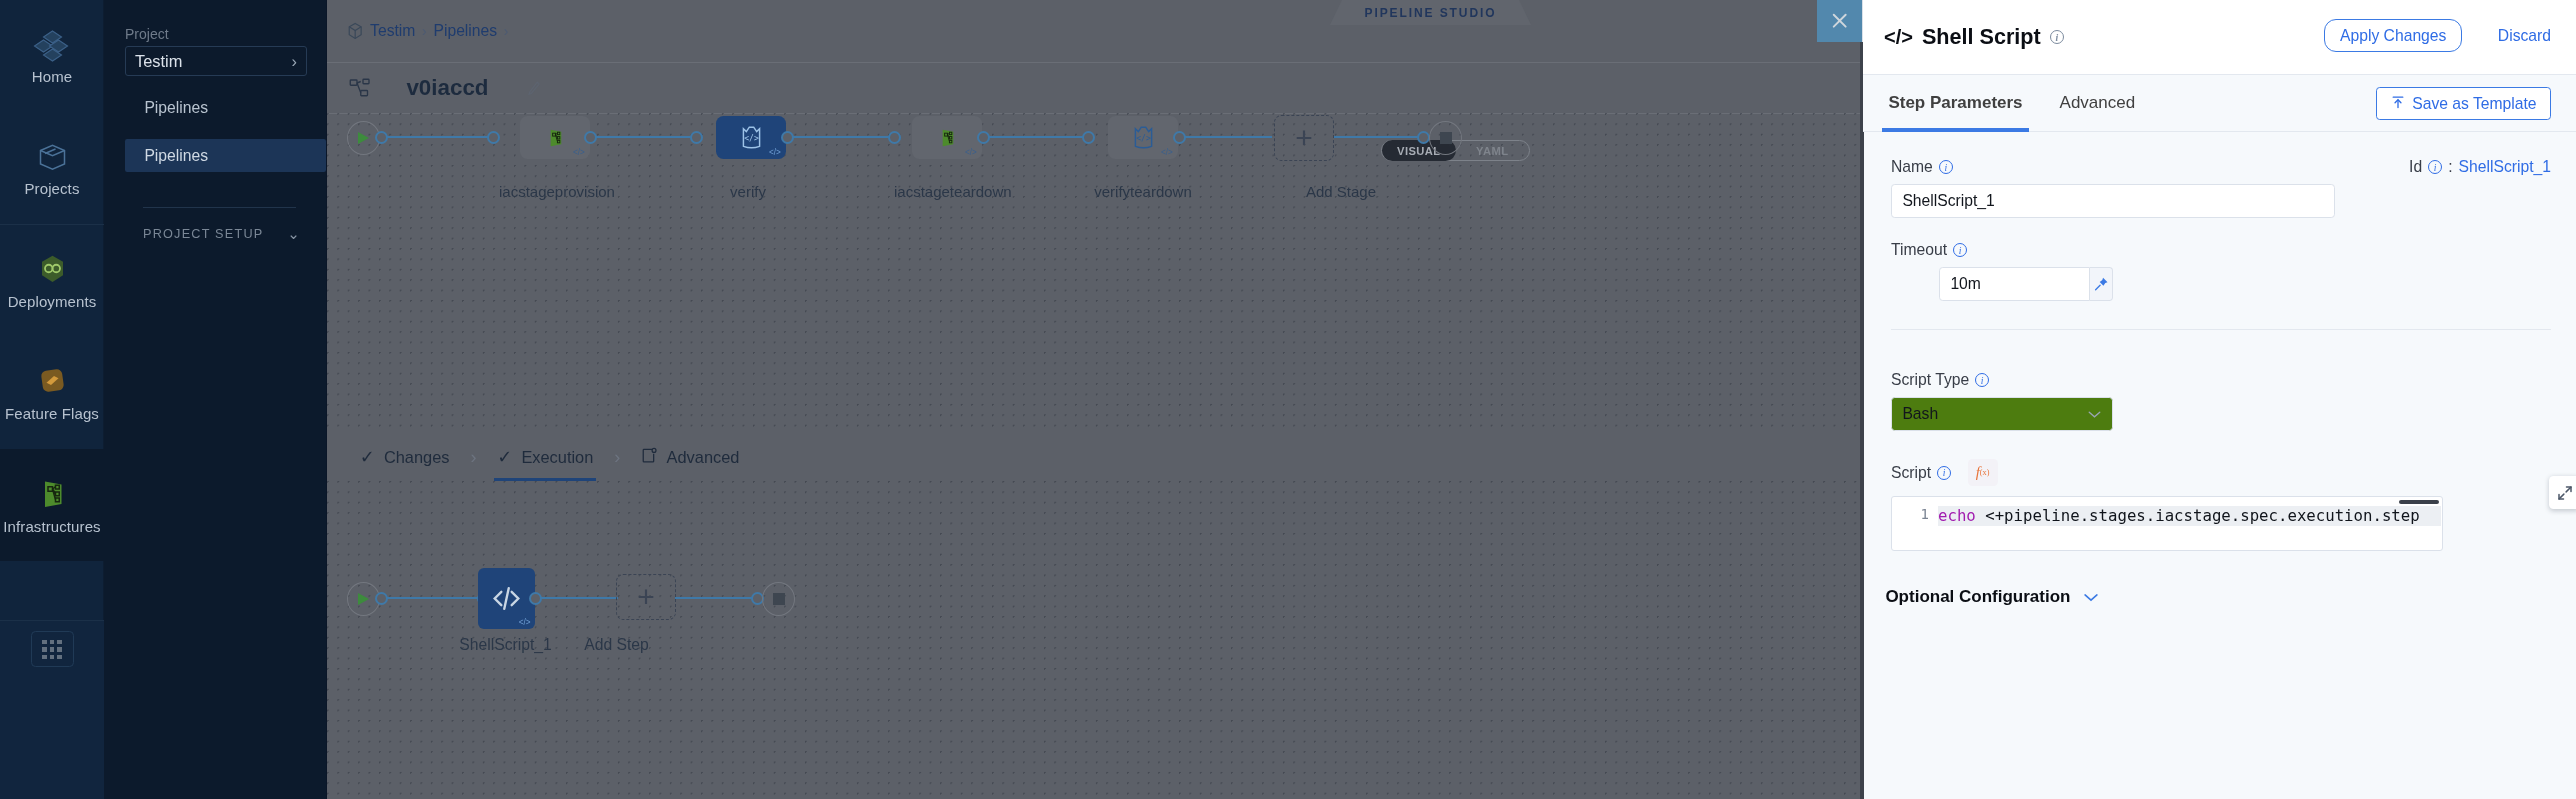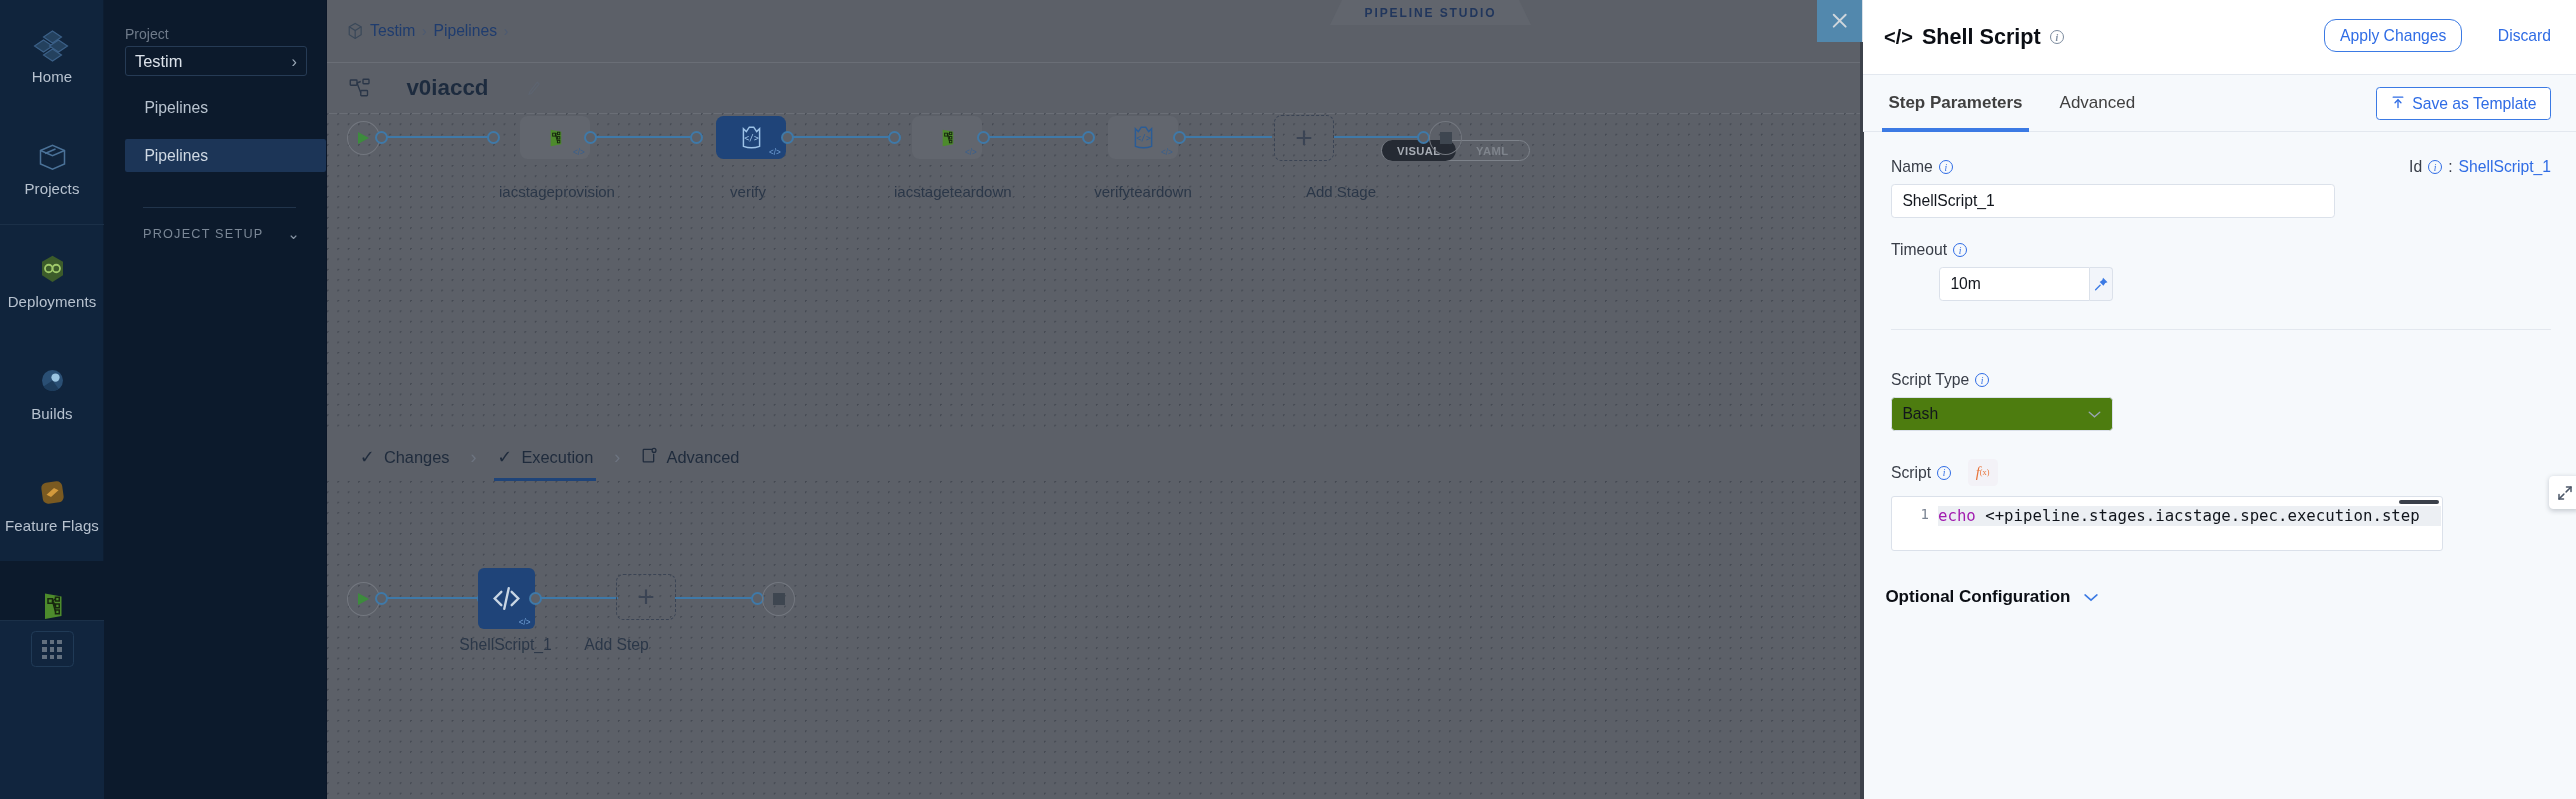--- a/index.html
+++ b/index.html
@@ -390,30 +390,20 @@
             <path d="M26 5 L40 13 L40 31 L26 40 L12 31 L12 13 Z" fill="#3c5c2a"></path>
         <g fill="none" stroke="#9fc96a" stroke-width="2.4">
           <circle cx="21" cy="22" r="5"></circle>
               <circle cx="31" cy="22" r="5"></circle>
             </g>
           </svg>
       </span>
       <span class="rail-label">Deployments</span>
     </div>
 
-    <div class="rail-item">
-      <span class="rail-icon">
-        <svg viewBox="0 0 52 46">
-            <circle cx="26" cy="22" r="14" fill="#2a4f74"></circle>
-        <circle cx="30" cy="18" r="5.5" fill="#9bc4e0"></circle>
-        <path d="M14 30 A14 14 0 0 0 34 33 L26 22 Z" fill="#1d3c5c"></path>
-          </svg>
-      </span>
-      <span class="rail-label">Builds</span>
-    </div>
 
     <div class="rail-item">
       <span class="rail-icon">
         <svg viewBox="0 0 52 46">
             <rect x="12" y="8" width="28" height="28" rx="7" transform="rotate(-8 26 22)" fill="#7a5a21"></rect>
         <path d="M18 25 L28 16 L34 19 L24 28 Z" fill="#d39a3c"></path>
           </svg>
       </span>
       <span class="rail-label">Feature Flags</span>
     </div>

